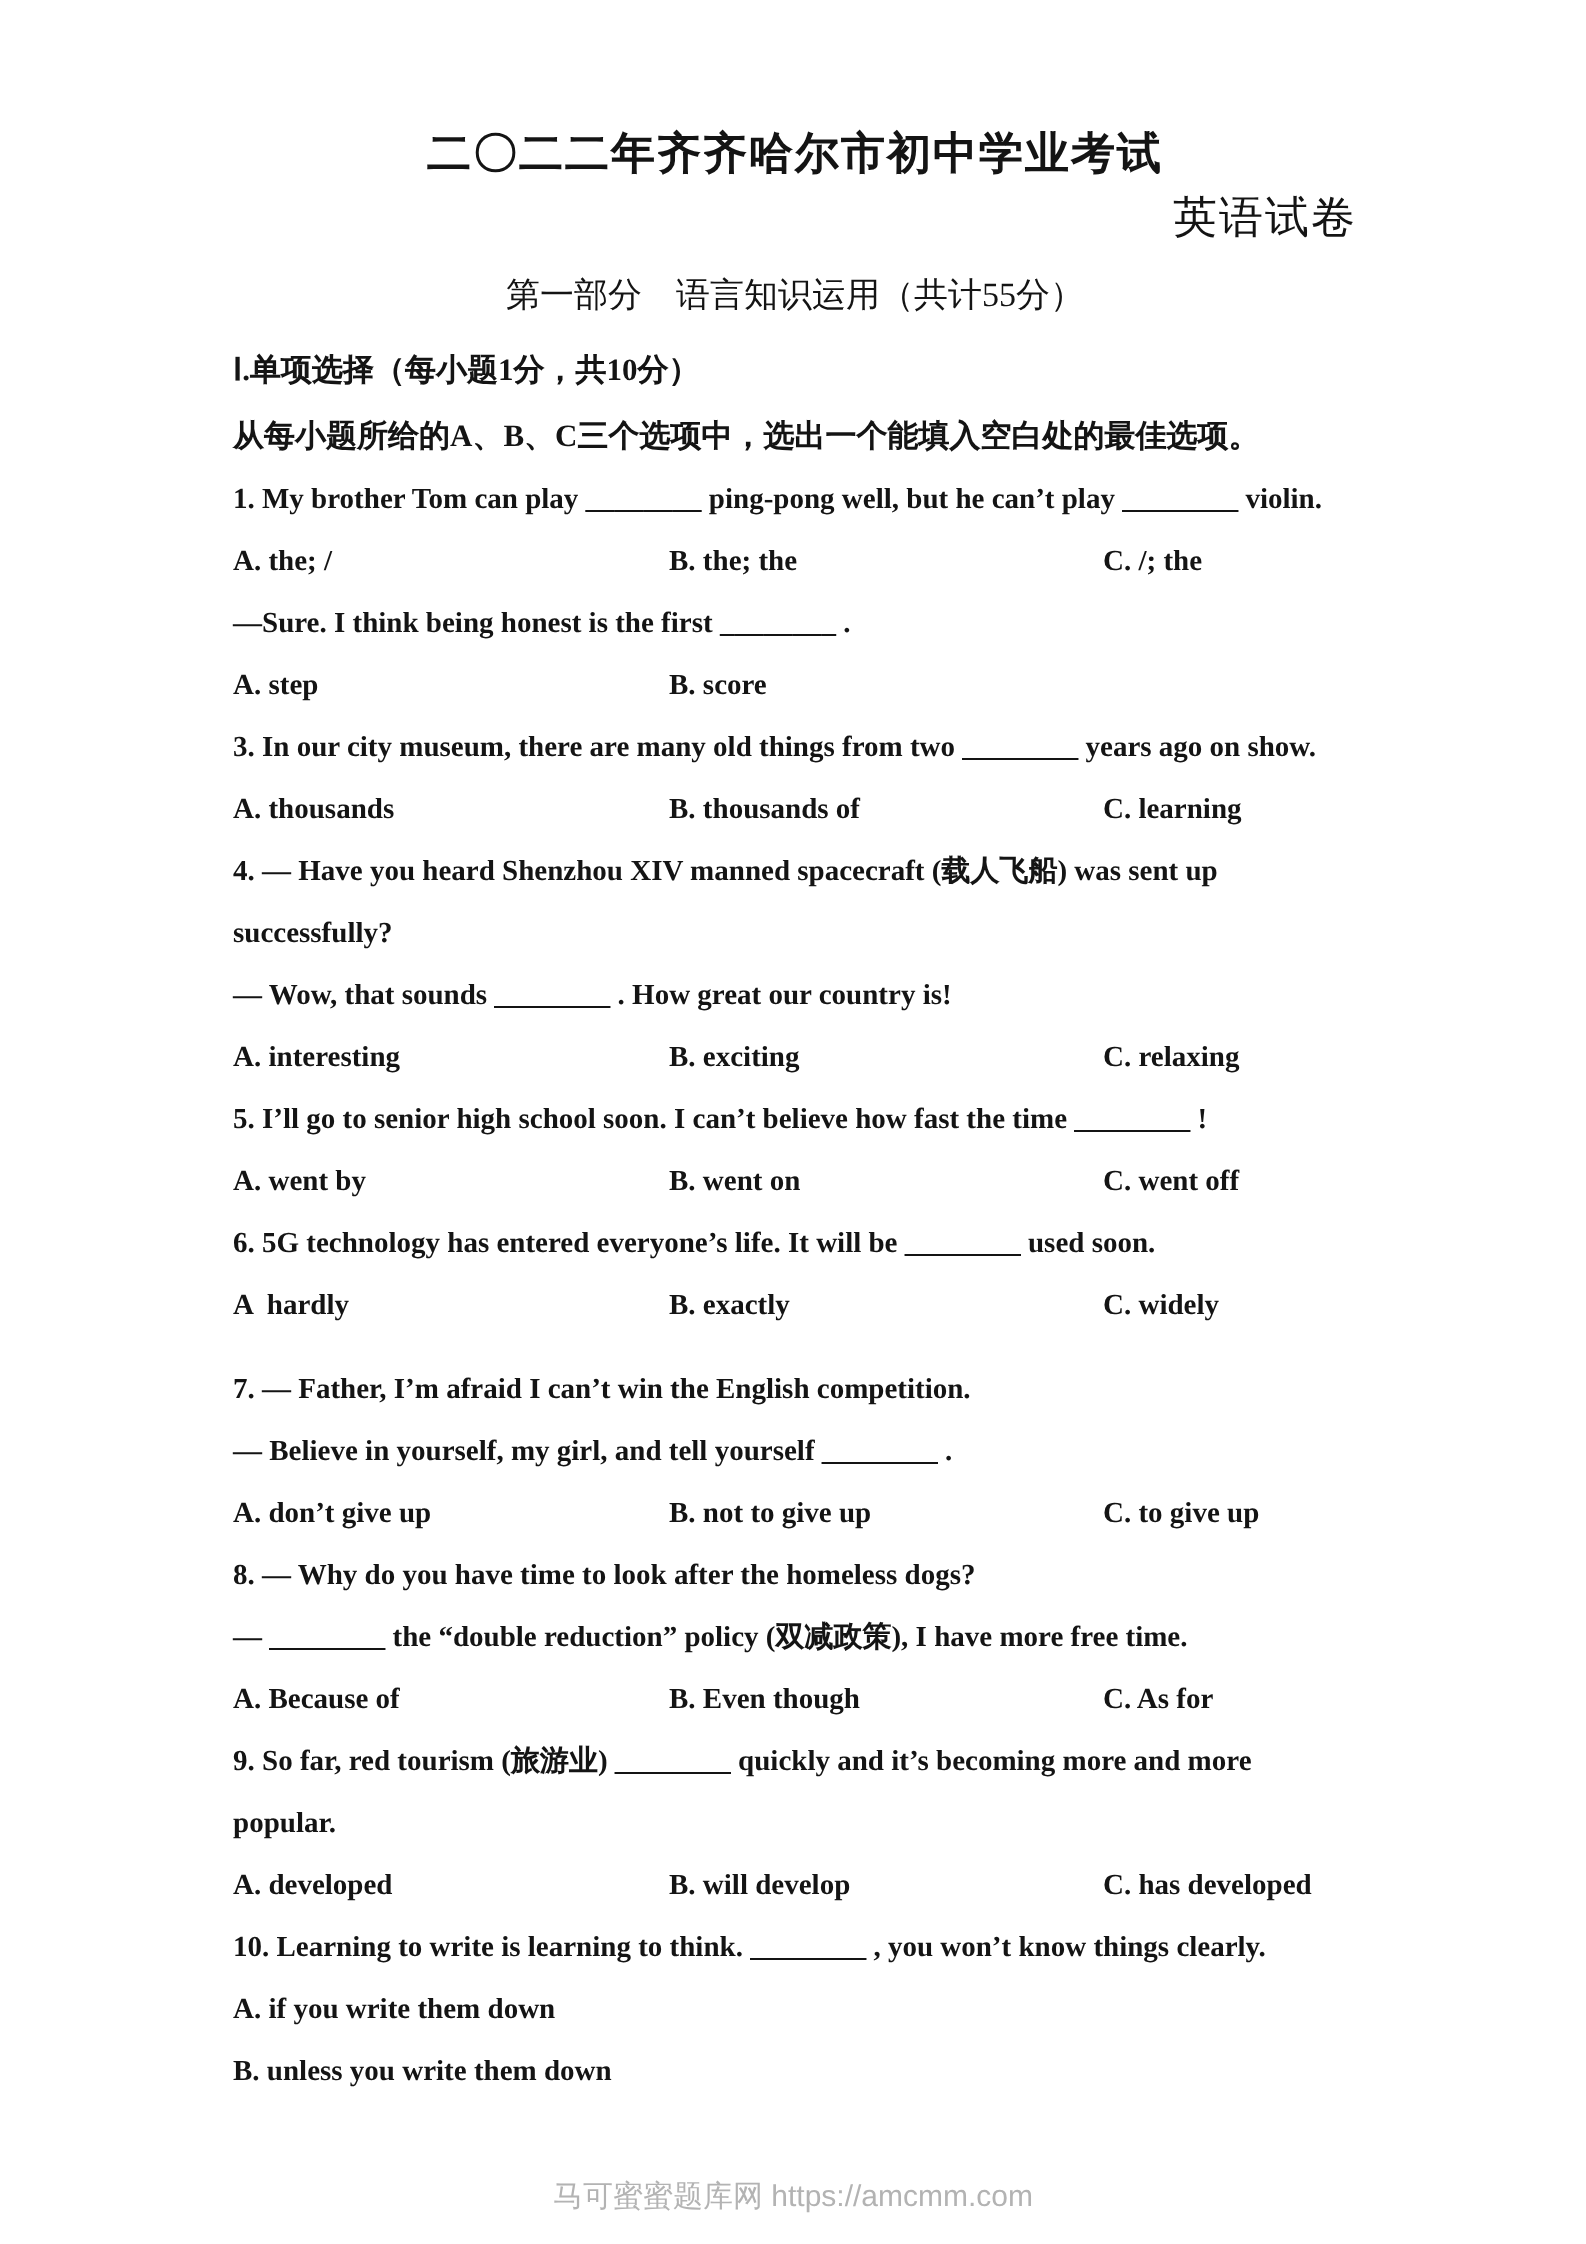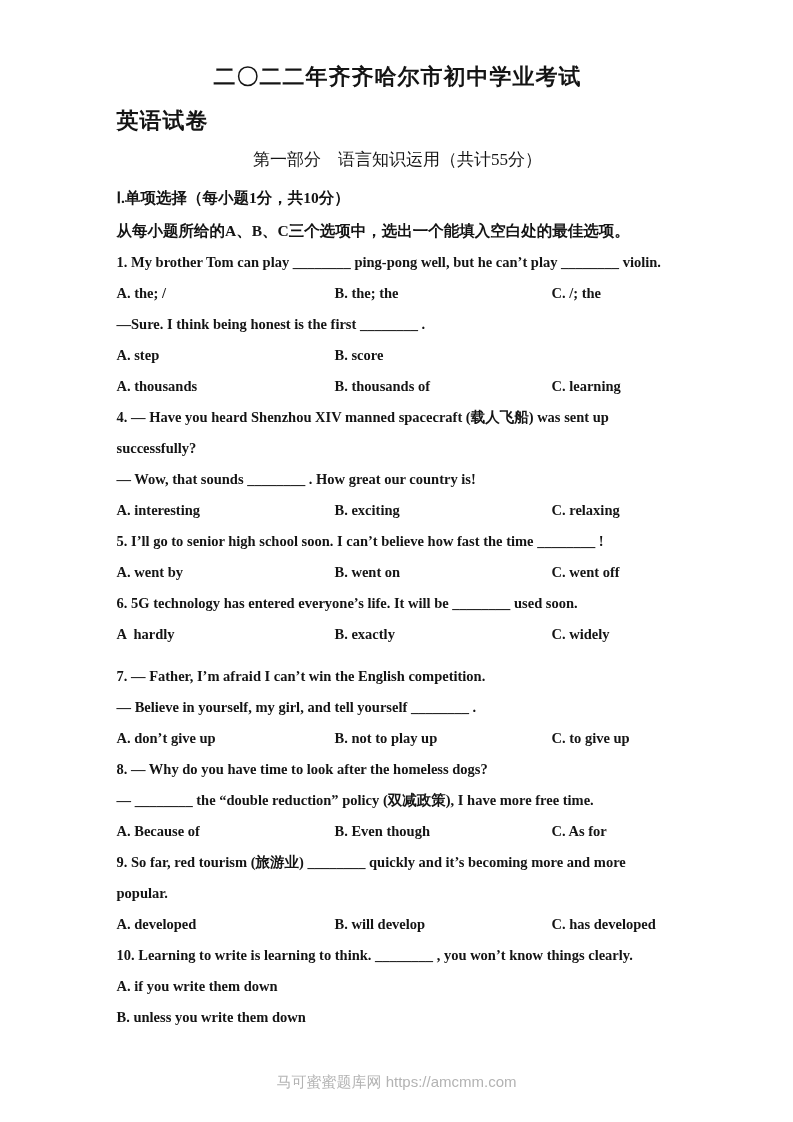--- a/index.html
+++ b/index.html
@@ -16,24 +16,24 @@
   .content { padding: 62px 70px 0 72px; }
   .doc-title {
     font-size: 22px;
     font-weight: 700;
     text-align: center;
     line-height: 30px;
     letter-spacing: 1px;
   }
   .doc-subtitle {
     font-size: 22px;
-    font-weight: 700;
-    text-align: left;
+    font-weight: 400;
+    text-align: right;
     line-height: 30px;
-    margin-top: 14px;
+    margin-top: 2px;
     letter-spacing: 1px;
   }
   .section-heading {
     font-size: 17px;
     font-weight: 400;
     text-align: center;
     line-height: 24px;
     margin-top: 12px;
   }
   .part-heading {
@@ -57,21 +57,21 @@
     display: grid;
     grid-template-columns: 218px 217px 1fr;
     line-height: 31px;
   }
   .opt { white-space: pre-wrap; }
   .gap-before { margin-top: 11px; }
   .footer {
     position: absolute;
     left: 0;
     right: 0;
-    bottom: 30px;
+    bottom: 14px;
     text-align: center;
     font-family: "Liberation Sans", sans-serif;
     font-size: 15px;
     color: #b3b3b3;
   }
 </style>
 </head>
 <body>
 
 <div class="page">
@@ -91,20 +91,21 @@
           </div>
         </div>
         <div class="question">
           <div class="q-line">—Sure. I think being honest is the first ________ .</div>
           <div class="opts">
             <div class="opt">A. step</div>
             <div class="opt">B. score</div>
           </div>
         </div>
         <div class="question">
+          <div class="q-line">3. In our city museum, there are many old things from two ________ years ago on show.</div>
           <div class="opts">
             <div class="opt">A. thousands</div>
             <div class="opt">B. thousands of</div>
             <div class="opt">C. learning</div>
           </div>
         </div>
         <div class="question">
           <div class="q-line">4. — Have you heard Shenzhou XIV manned spacecraft (载人飞船) was sent up successfully?</div>
           <div class="q-line">— Wow, that sounds ________ . How great our country is!</div>
           <div class="opts">
@@ -127,21 +128,21 @@
             <div class="opt">A  hardly</div>
             <div class="opt">B. exactly</div>
             <div class="opt">C. widely</div>
           </div>
         </div>
         <div class="question gap-before">
           <div class="q-line">7. — Father, I’m afraid I can’t win the English competition.</div>
           <div class="q-line">— Believe in yourself, my girl, and tell yourself ________ .</div>
           <div class="opts">
             <div class="opt">A. don’t give up</div>
-            <div class="opt">B. not to play up</div>
+            <div class="opt">B. not to give up</div>
             <div class="opt">C. to give up</div>
           </div>
         </div>
         <div class="question">
           <div class="q-line">8. — Why do you have time to look after the homeless dogs?</div>
           <div class="q-line">— ________ the “double reduction” policy (双减政策), I have more free time.</div>
           <div class="opts">
             <div class="opt">A. Because of</div>
             <div class="opt">B. Even though</div>
             <div class="opt">C. As for</div>

